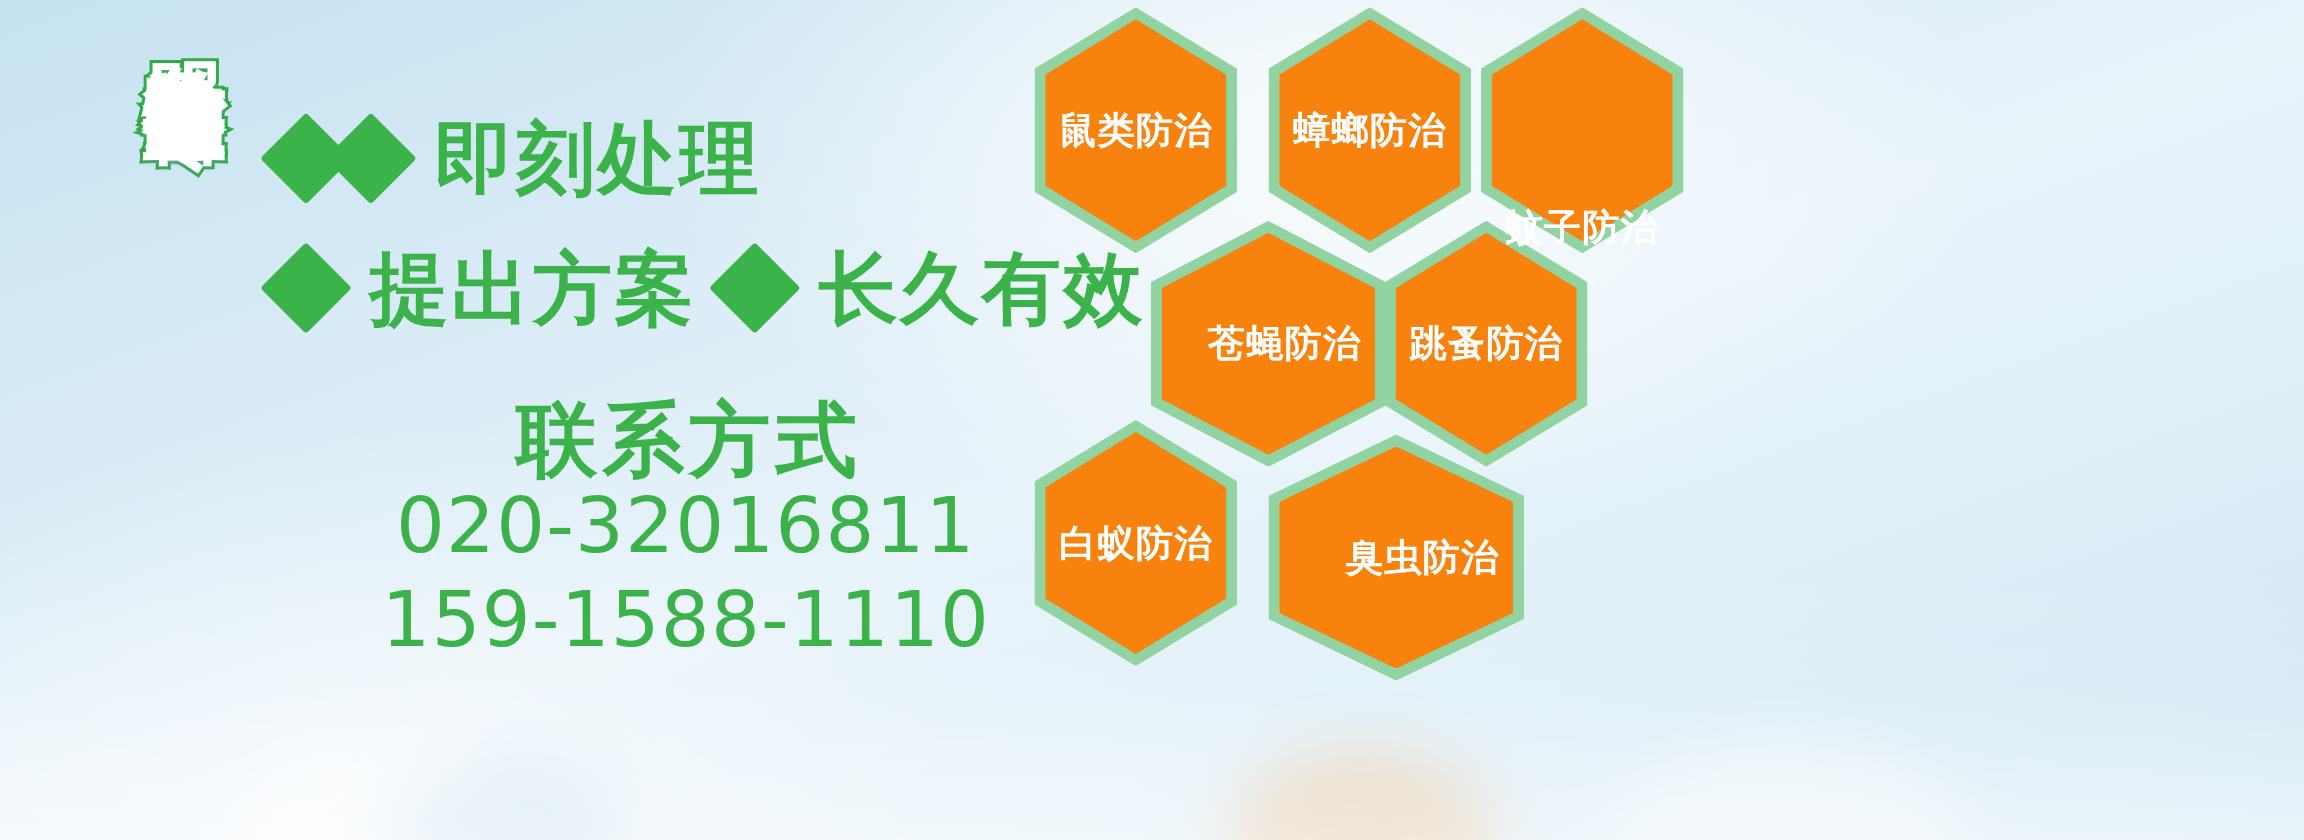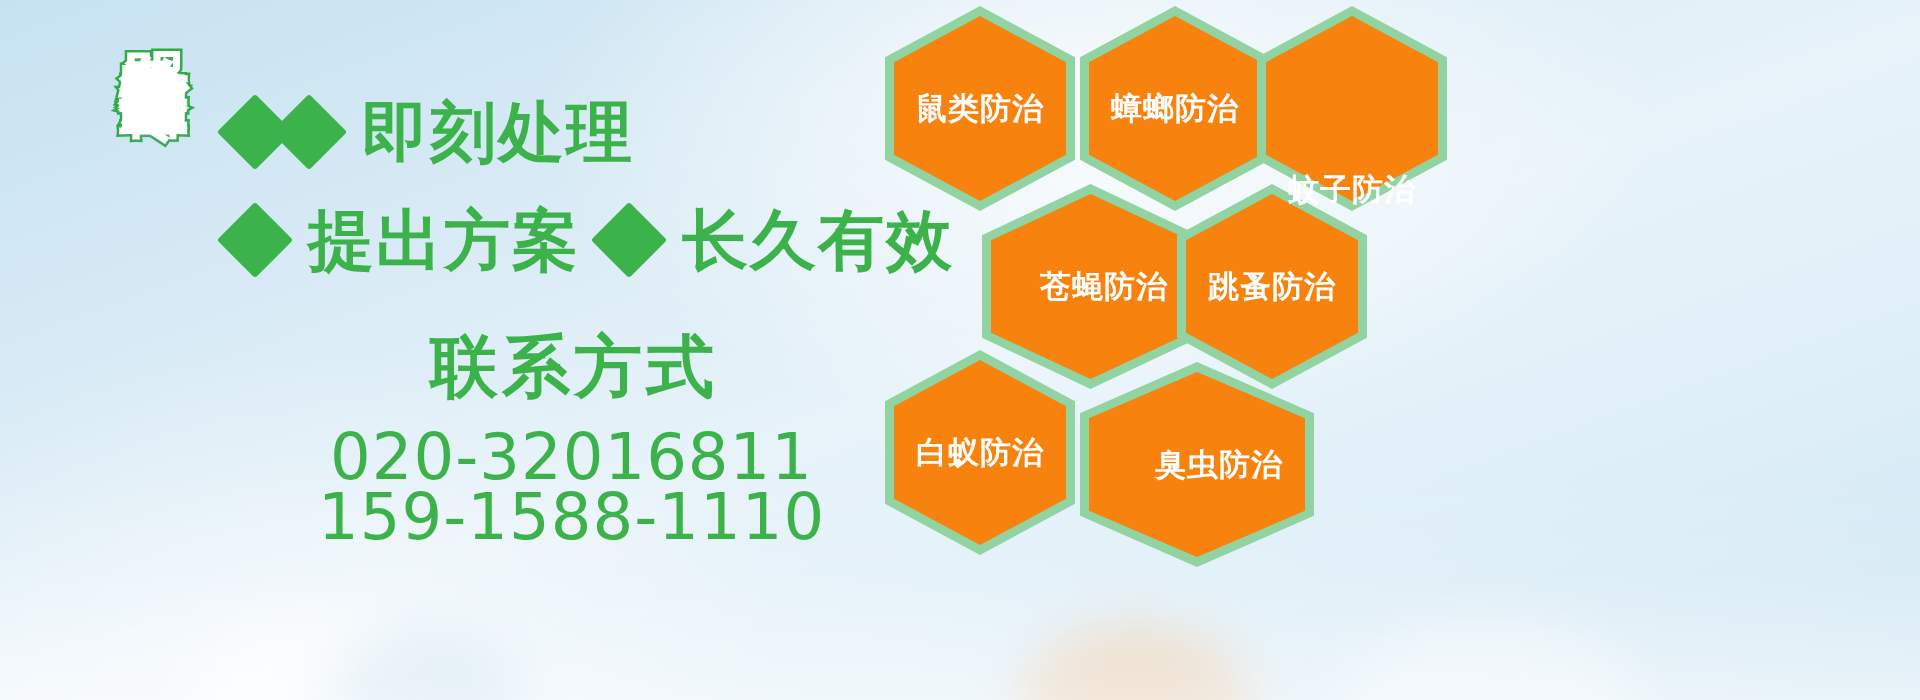--- a/index.html
+++ b/index.html
@@ -55,28 +55,28 @@
 
   .contact-head{
     position:absolute;left:430px;top:322px;
     font-size:68px;font-weight:bold;color:#3cb34a;letter-spacing:4px;
   }
   .phone{
     position:absolute;left:330px;
     font-size:64px;color:#3cb34a;letter-spacing:1px;white-space:nowrap;
     font-family:"DejaVu Sans","Liberation Sans",sans-serif;
   }
-  .phone1{top:420px;text-align:right;}
+  .phone1{top:402px;text-align:right;}
   .phone2{top:480px;left:318px;}
 
   
   .hexwrap{position:absolute;left:862px;top:0;width:600px;height:580px;}
   .hex{
-    position:absolute;width:190px;height:205px;
-    display:flex;align-items:center;justify-content:center;margin-left:23px;
+    position:absolute;width:169px;height:205px;
+    display:flex;align-items:center;justify-content:center;
   }
   .hex .shape{
     position:absolute;inset:0;
     background:#92d3a2;
     clip-path:polygon(50% 0%,100% 25%,100% 75%,50% 100%,0% 75%,0% 25%);
   }
   .hex .inner{
     position:absolute;left:9px;top:10px;right:9px;bottom:10px;
     background:#f7820d;
     clip-path:polygon(50% 0%,100% 25%,100% 75%,50% 100%,0% 75%,0% 25%);

